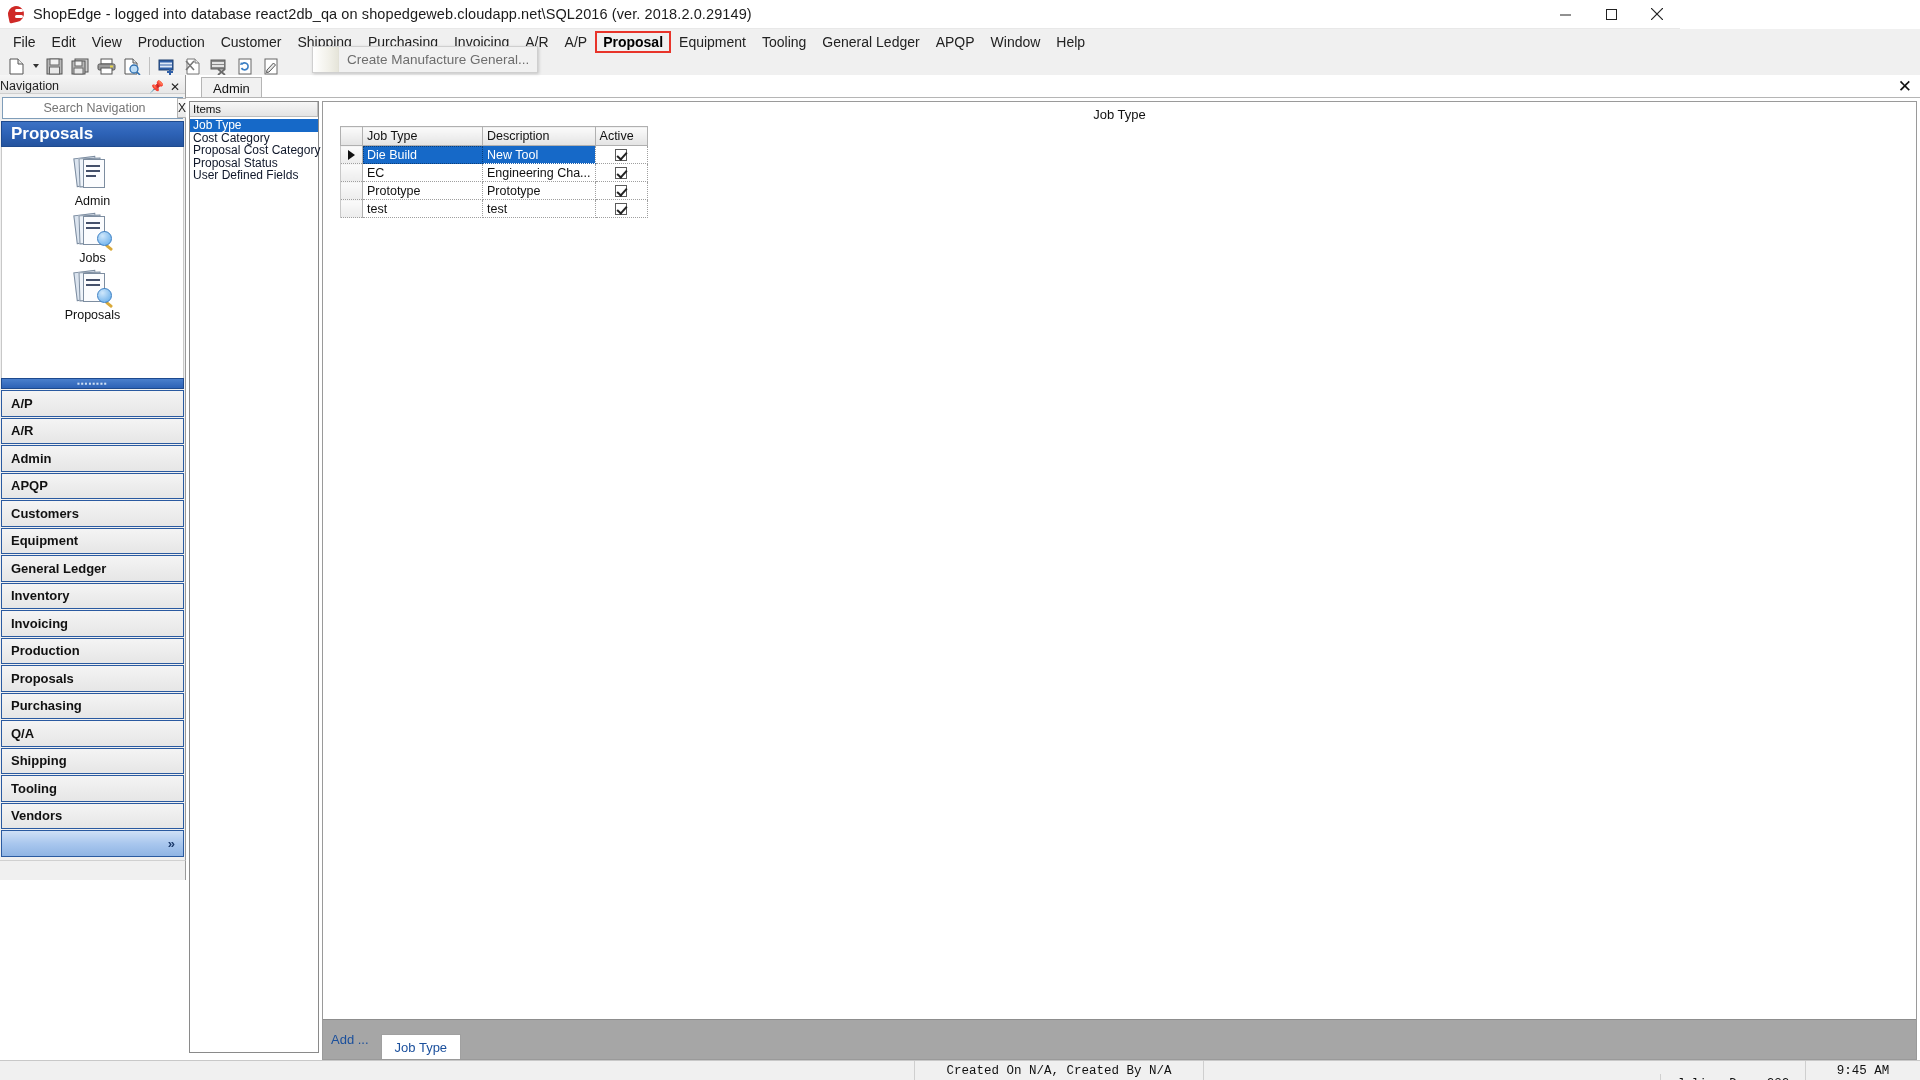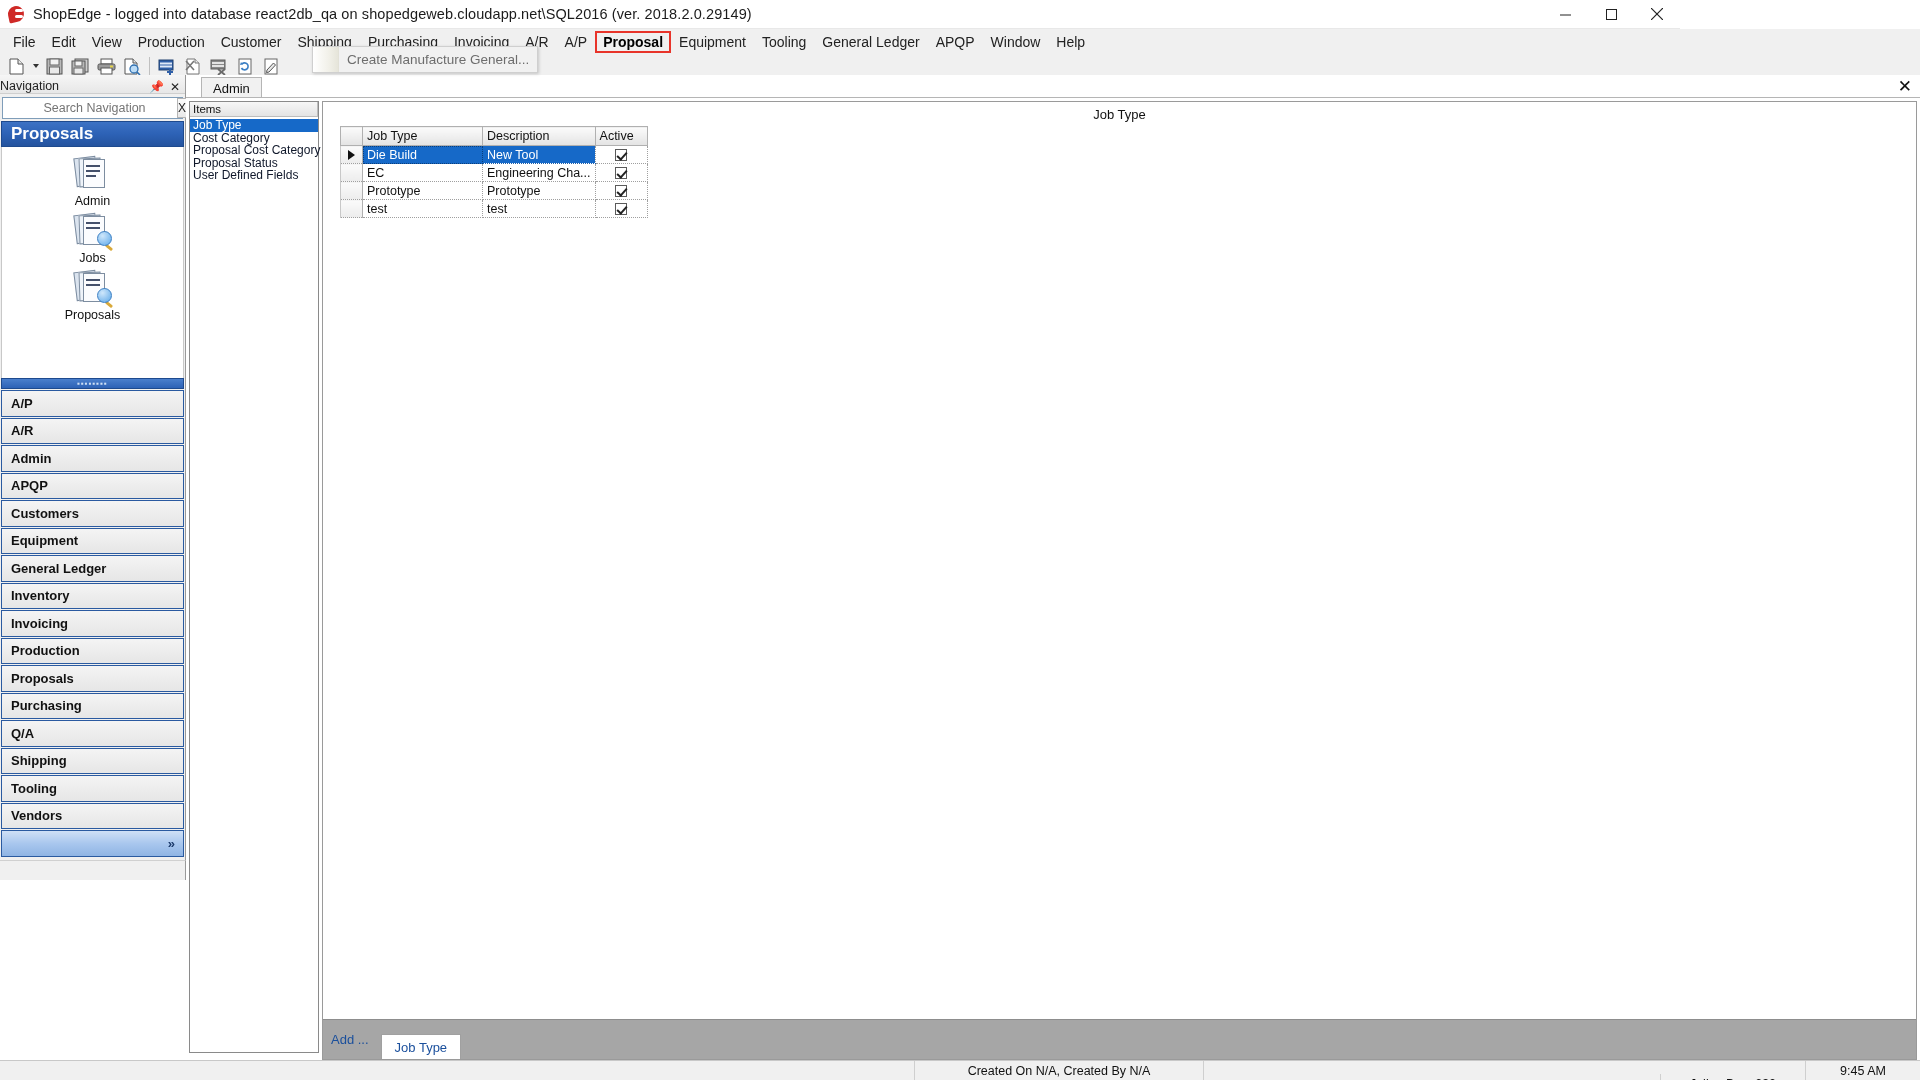--- a/index.html
+++ b/index.html
@@ -292,21 +292,21 @@
     display:flex; align-items:center; font-size:13px; color:#1a4f9c;
     align-self:flex-end;
   }
 
   
   .statusbar {
     position:absolute; left:0; bottom:0; width:1920px; height:20px;
     background:#f0f0f0; border-top:1px solid #c8c8c8;
     display:flex; align-items:center; font-size:12.5px; color:#111;
   }
-  .sb-cell { height:20px; display:flex; align-items:center; justify-content:center; }
+  .sb-cell { height:20px; display:flex; align-items:center; justify-content:center;font-family:Liberation Mono, monospace; }
   .sb-left { width:914px; }
   .sb-created { width:290px; border-left:1px solid #cfcfcf; border-right:1px solid #cfcfcf; }
   .sb-mid { flex:1; }
   .sb-julian { width:145px; border-left:1px solid #cfcfcf;margin-top:26px; }
   .sb-time { width:115px; border-left:1px solid #cfcfcf; }
 
   .nav-bottom-strip {
     position:absolute; left:0; top:860px; width:186px; height:20px;
     background:#f0f0f0; border-right:1px solid #9a9a9a; border-top:1px solid #d0d0d0;
   }

